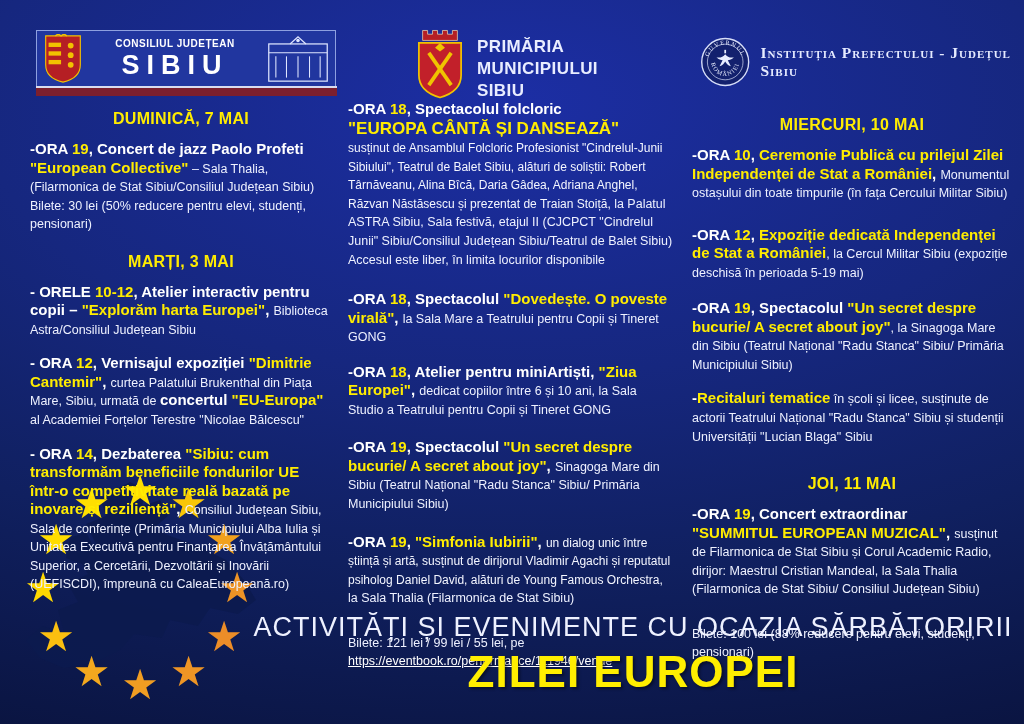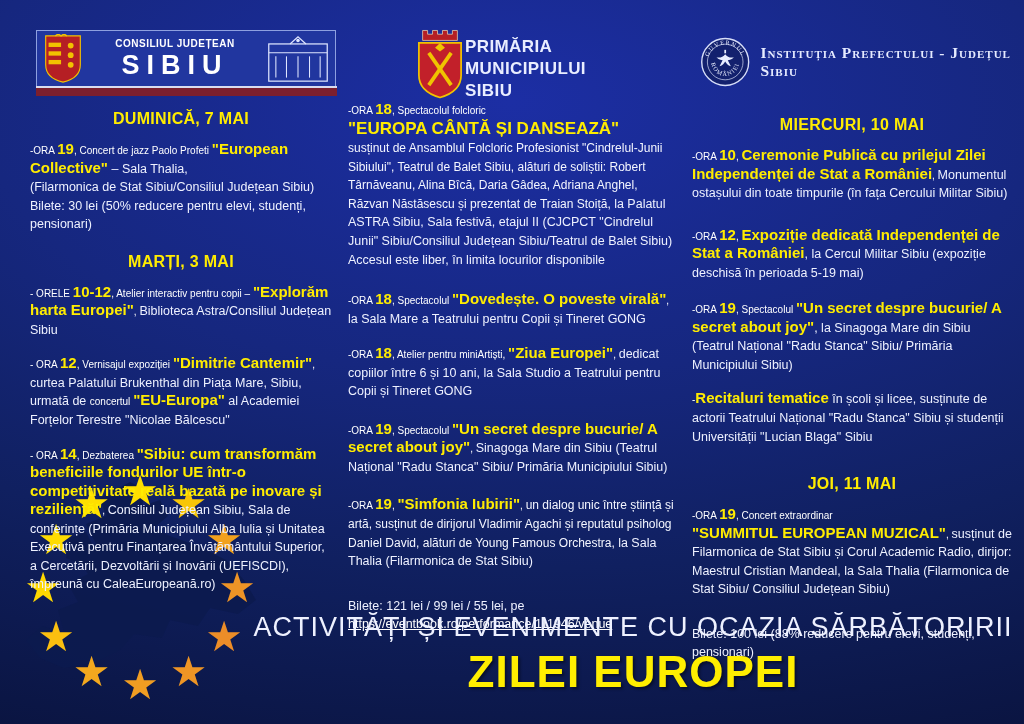--- a/index.html
+++ b/index.html
@@ -15,40 +15,40 @@
   .logo-cjs{
     position:absolute;left:36px;top:30px;width:300px;height:58px;
     background:#21369f;border:1px solid #8ea0e0;
     display:flex;align-items:center;gap:8px;padding:2px 6px;box-sizing:border-box;
   }
   .cjs-stripe{position:absolute;left:-1px;bottom:-9px;width:301px;height:8px;
     background:#7c1f2e;border-top:2px solid #d9dcef;}
   .cjs-text{flex:1;text-align:center;color:#fff;}
   .cjs-small{font-size:10px;font-weight:bold;letter-spacing:.5px;}
   .cjs-big{font-size:27px;font-weight:bold;letter-spacing:7px;margin-top:1px;}
-  .logo-primaria{position:absolute;left:415px;top:28px;display:flex;align-items:flex-start;}
+  .logo-primaria{position:absolute;left:415px;top:28px;display:flex;gap:12px;align-items:flex-start;}
   .primaria-text{color:#e9edff;font-size:17px;font-weight:bold;line-height:1.3;letter-spacing:.4px;padding-top:8px;}
   .logo-prefect{position:absolute;left:700px;top:34px;display:flex;gap:10px;align-items:center;}
   .prefect-label{
     font-family:"Liberation Serif", serif;font-variant:small-caps;
     color:#e6ebff;font-size:15.5px;letter-spacing:1px;font-weight:bold;
   }
   
   .col{position:absolute;z-index:2;}
   .col1{left:30px;top:106px;width:302px;}
   .col2{left:348px;top:100px;width:327px;}
   .col3{left:692px;top:112px;width:320px;}
   .day-heading{
     color:#ffec00;font-size:16px;font-weight:bold;text-align:center;
     margin:4px 0 12px 0;letter-spacing:.3px;
   }
   .event{margin:0 0 13px 0;line-height:1.16;}
   .col2 .event{margin-bottom:17px;}
   .col3 .event{margin-bottom:15px;}
-  .r-wb{color:#ffffff;font-weight:normal;font-size:10px;}
+  .r-wb{color:#ffffff;font-weight:bold;font-size:15px;}
   .r-yb{color:#ffec00;font-weight:bold;font-size:15px;}
   .r-ybl{color:#ffec00;font-weight:bold;font-size:17px;}
   .r-w{color:#eef1ff;font-size:12.5px;}
   .r-wl{color:#f4f6ff;font-size:12px;}
   .r-link{color:#ffffff;font-size:12.5px;text-decoration:underline;cursor:pointer;}
   
   .eu-flag{position:absolute;left:0;top:468px;width:290px;height:256px;z-index:1;}
   .eu-map{position:absolute;left:12px;top:8px;}
   .star{position:absolute;font-size:42px;line-height:1;transform:translate(-50%,-50%);}
   

